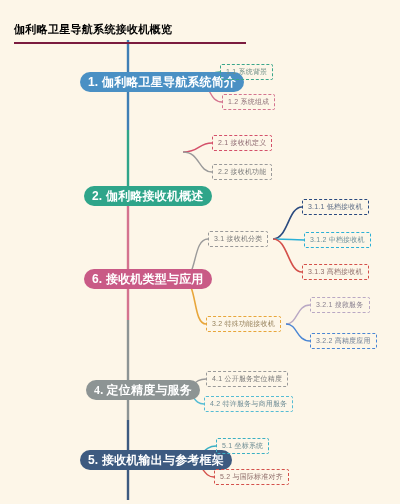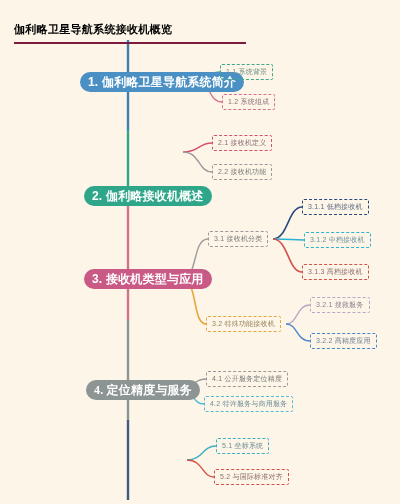--- a/index.html
+++ b/index.html
@@ -131,21 +131,21 @@
     <span>2. 伽利略接收机概述</span>
   </div>
   <div class="node leaf" style="left:212px; top:135px; border-color:#d4506a; color:#8f6a72;">
     <span>2.1 接收机定义</span>
   </div>
   <div class="node leaf" style="left:212px; top:164px; border-color:#9a9a9a; color:#7a7a7a;">
     <span>2.2 接收机功能</span>
   </div>
 
   <div class="node main" style="left:84px; top:269px; background:#c95a86;">
-    <span>3. 接收机类型与应用</span>
+    <span>6. 接收机类型与应用</span>
   </div>
 
   <div class="node leaf" style="left:208px; top:231px; border-color:#9a9a9a; color:#7a7a7a;">
     <span>3.1 接收机分类</span>
   </div>
   <div class="node leaf" style="left:302px; top:199px; border-color:#2a4a7f; color:#5a6a85;">
     <span>3.1.1 低档接收机</span>
   </div>
   <div class="node leaf" style="left:304px; top:232px; border-color:#2bb0d6; color:#6a8f9c;">
     <span>3.1.2 中档接收机</span>
@@ -167,20 +167,23 @@
   <div class="node main" style="left:86px; top:380px; background:#8d9494;font-family:Liberation Serif, serif;">
     <span>4. 定位精度与服务</span>
   </div>
   <div class="node leaf" style="left:206px; top:371px; border-color:#9a9a9a; color:#7a7a7a;">
     <span>4.1 公开服务定位精度</span>
   </div>
   <div class="node leaf" style="left:204px; top:396px; border-color:#55bcd4; color:#6f8d96;">
     <span>4.2 特许服务与商用服务</span>
   </div>
 
+  <div class="node main" style="left:80px; top:450px; background:#3d5a80;">
+    <span>5. 接收机输出与参考框架</span>
+  </div>
   <div class="node leaf" style="left:216px; top:438px; border-color:#3bb0c4; color:#6f8d94;">
     <span>5.1 坐标系统</span>
   </div>
   <div class="node leaf" style="left:214px; top:469px; border-color:#d4504a; color:#8f6d6a;">
     <span>5.2 与国际标准对齐</span>
   </div>
 
 </div>
 
 </body></html>

